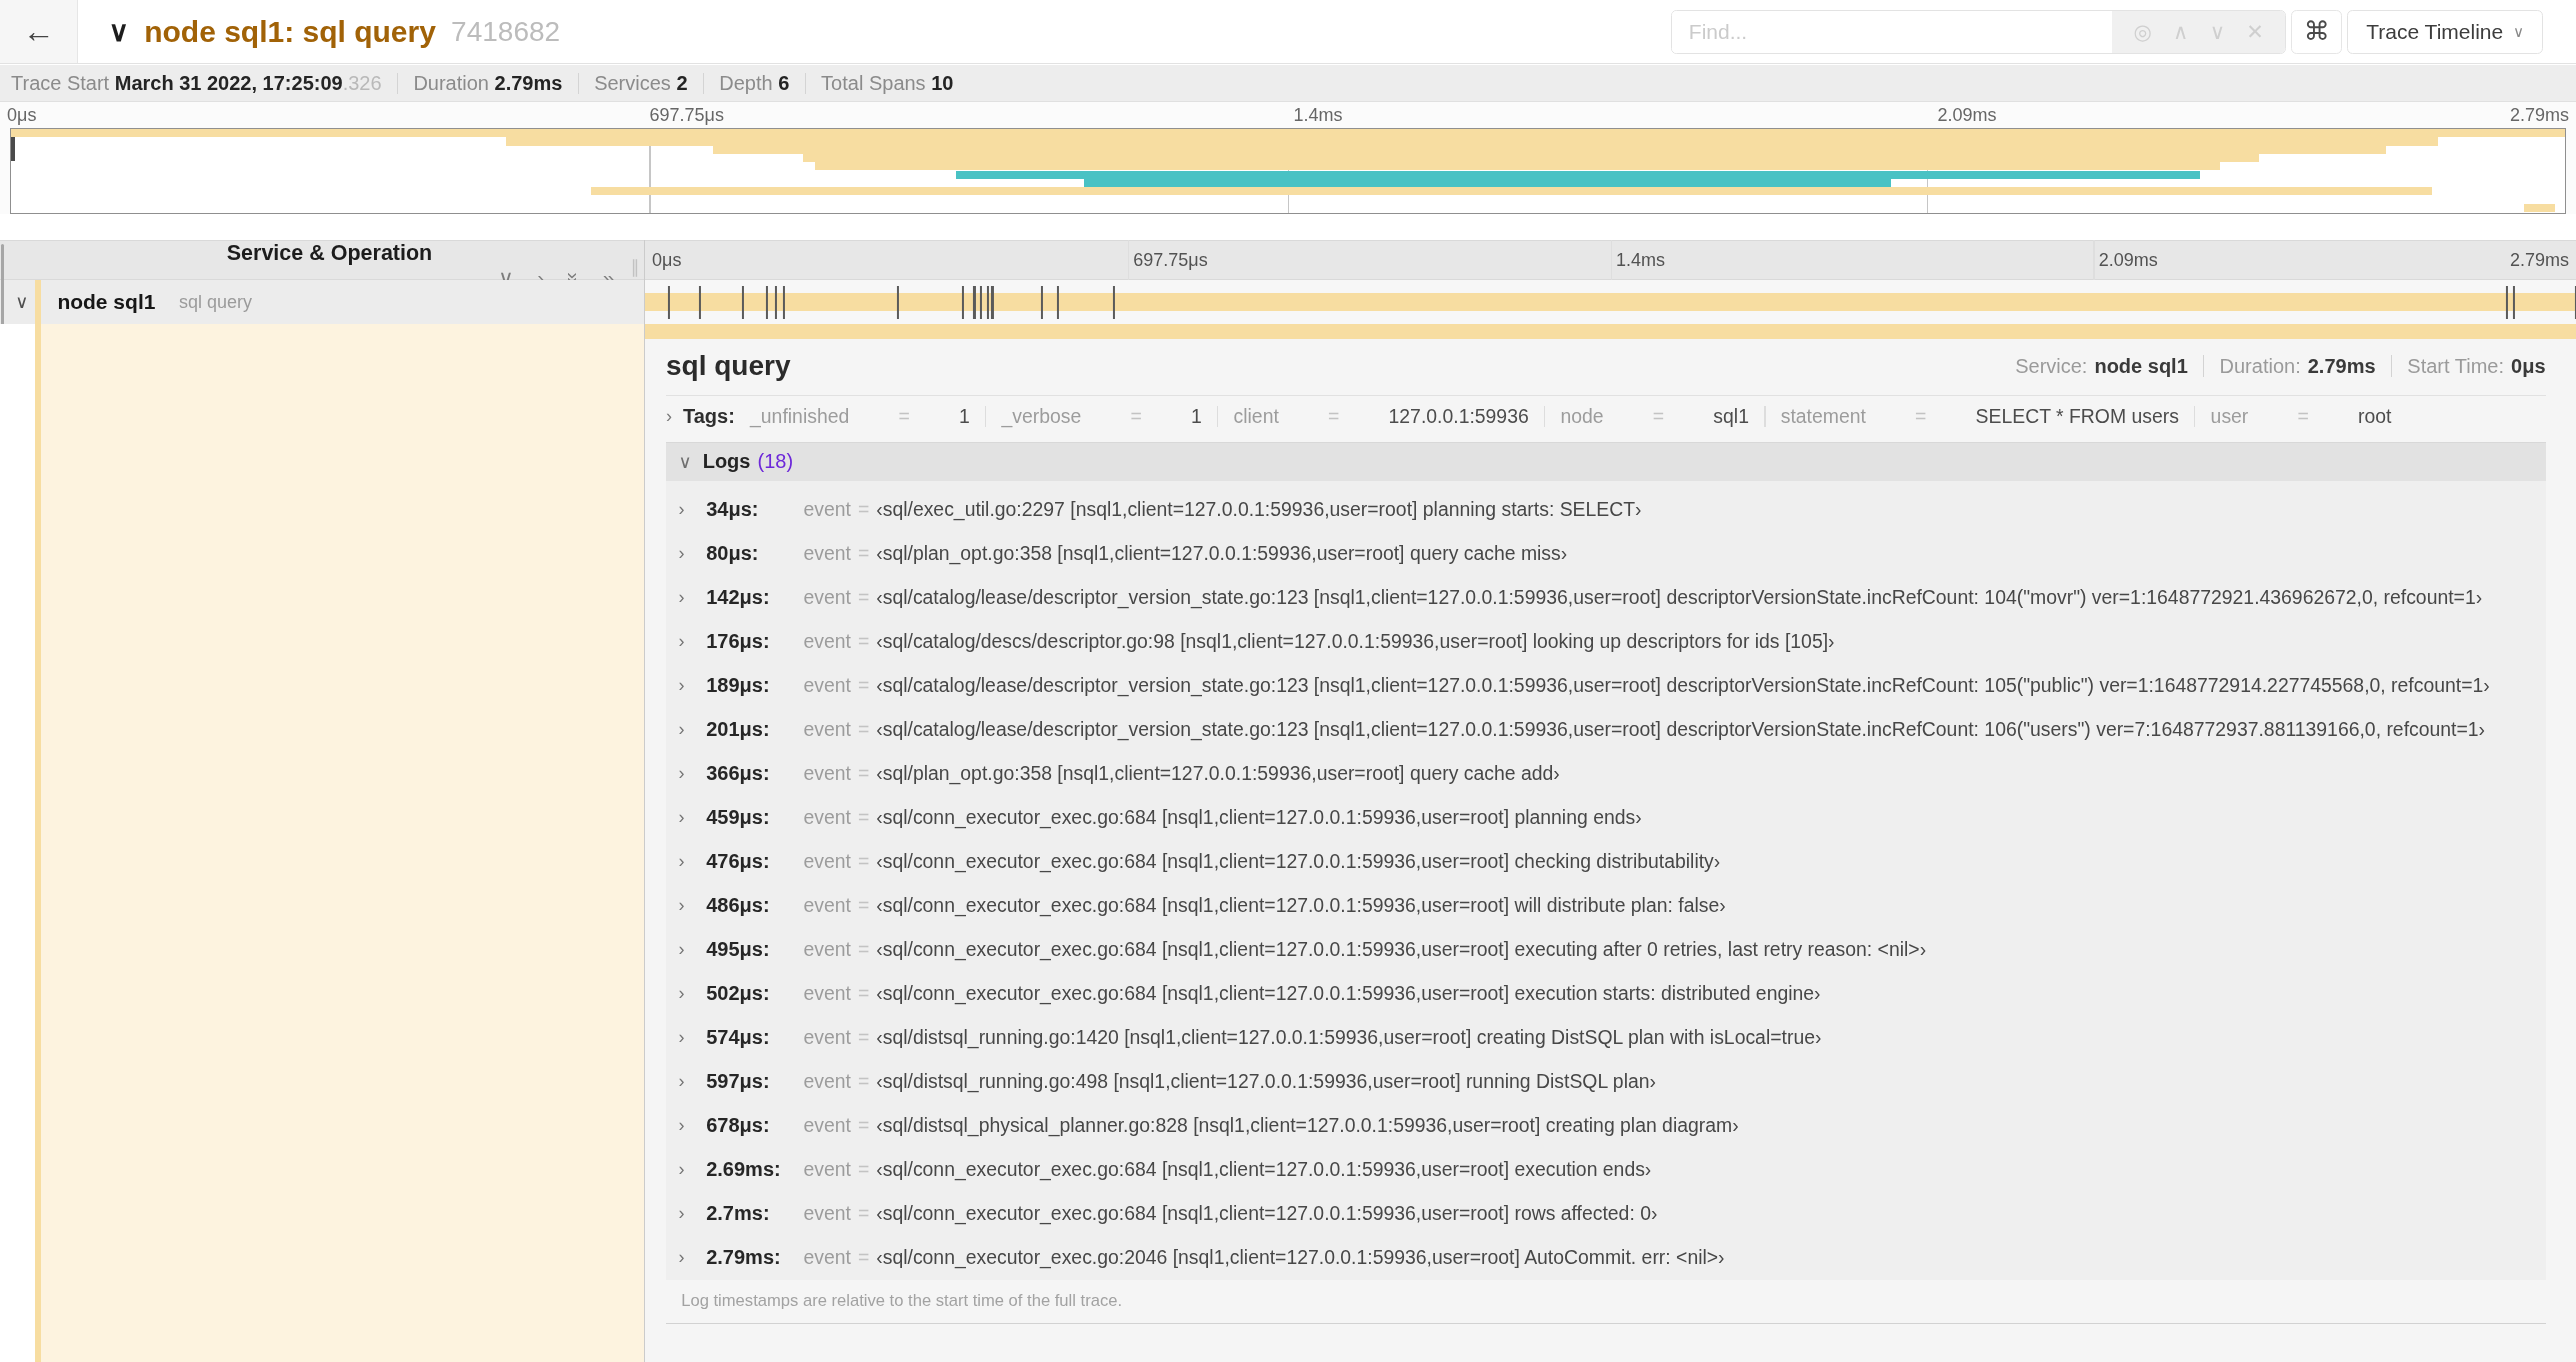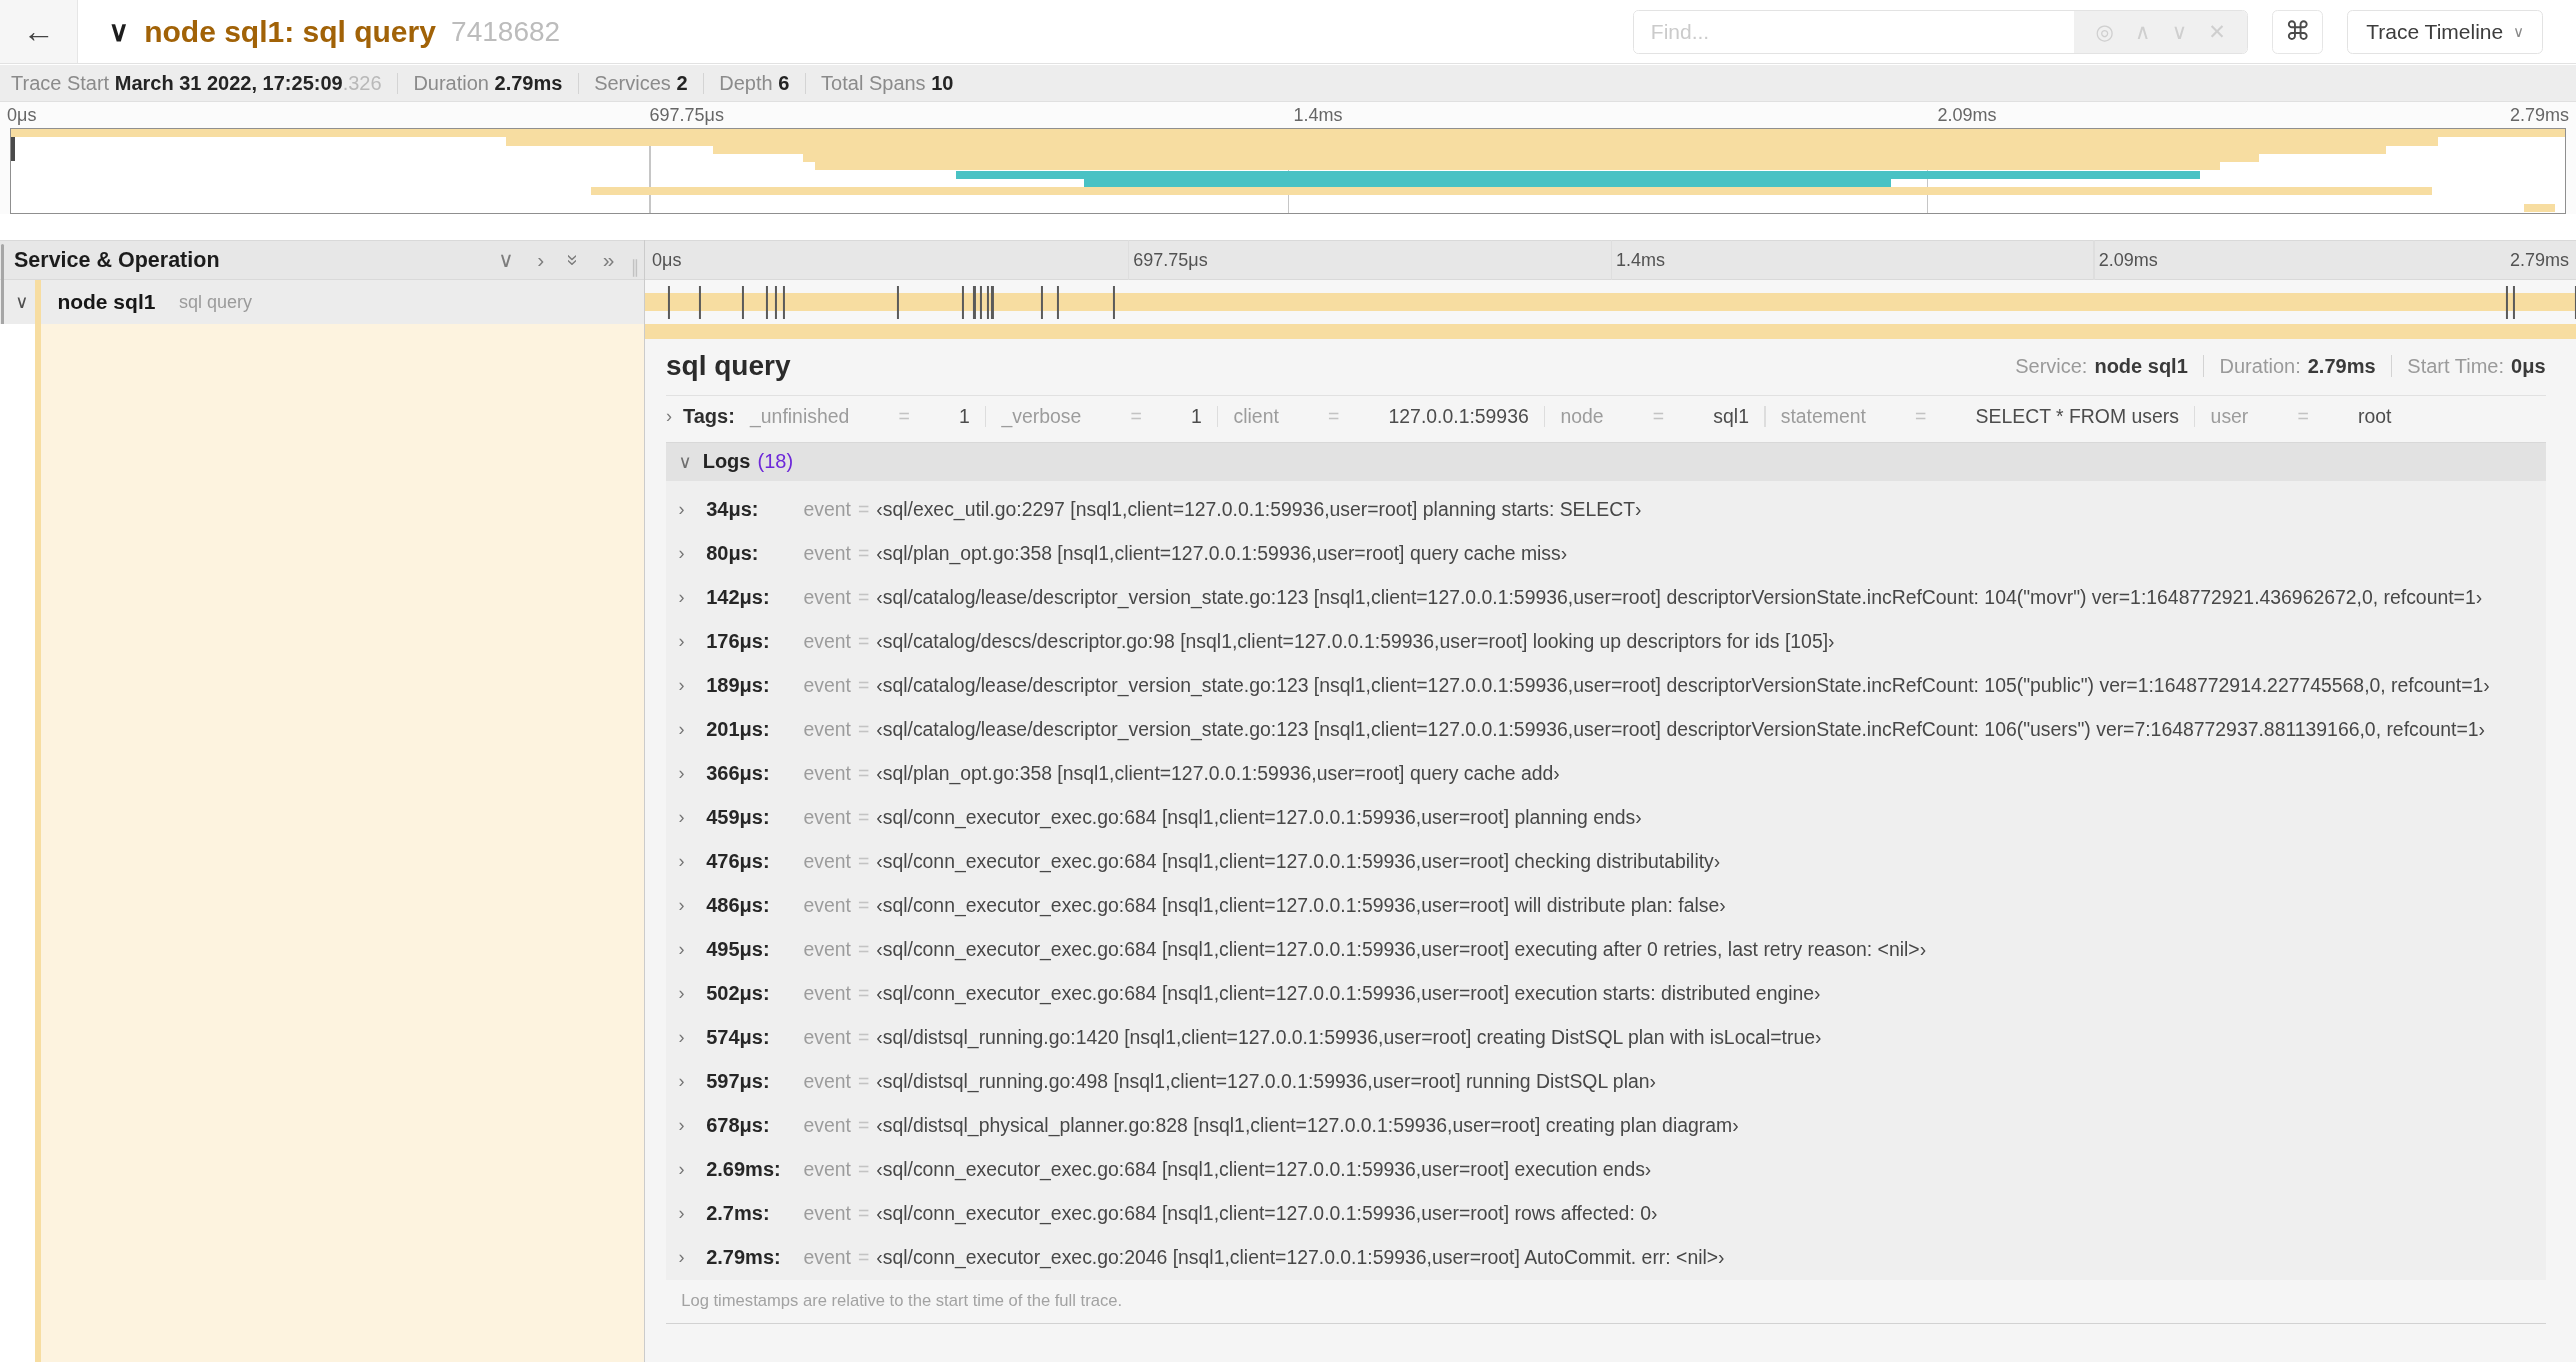--- a/index.html
+++ b/index.html
@@ -9,21 +9,21 @@
 
   
   .header { position:absolute; top:0; left:0; width:100%; height:64px; background:#fff;
             border-bottom:1.4px solid #e2e2e2; display:flex; align-items:center; }
   .back-btn { width:78px; height:100%; background:#f6f6f6; border-right:1.4px solid #e6e6e6;
               display:flex; align-items:center; justify-content:center; font-size:32px; color:#444; cursor:pointer; }
   .title-wrap { display:flex; align-items:center; margin-left:30.5px; gap:15.2px; }
   .title-chevron { font-size:28px; font-weight:700; color:#1d1d1d; }
   .page-title { font-size:30px; font-weight:700; color:#a16207; }
   .trace-id { font-size:28px; color:#bcbcbc; font-weight:400; }
-  .header-right { margin-left:auto; display:flex; align-items:center; gap:24px; margin-right:33px; }
+  .header-right { margin-left:auto; display:flex; align-items:center; gap:5px; margin-right:33px; }
   .find-group { display:flex; height:44px; border:1.4px solid #e3e3e3; border-radius:5.5px; overflow:hidden;
                 width:615px; background:#fff; }
   .find-input { flex:1; border:none; outline:none; font-size:21px; color:#444; padding:0 16.6px; background:#fff; }
   .find-input::placeholder { color:#cbcbcb; }
   .find-controls { width:173px; background:#f0f0f0; display:flex; align-items:center;
                    justify-content:space-evenly; color:#cfcfcf; font-size:21px; }
   .find-controls span { cursor:pointer; }
   .kbd-btn { width:51px; height:44px; border:1.4px solid #e6e6e6; border-radius:5.5px; background:#fff;
              display:flex; align-items:center; justify-content:center; font-size:26px; color:#4a4a4a; cursor:pointer; }
   .view-btn { height:44px; border:1.4px solid #e3e3e3; border-radius:5.5px; background:#fff; display:flex;
@@ -44,21 +44,21 @@
   .mm-labels span { position:absolute; top:2.8px; }
   .mm-canvas { position:absolute; left:9.7px; right:9.7px; top:26px; bottom:0; background:#fff;
                border:1.4px solid #8f8f8f; overflow:hidden; cursor:col-resize; }
   .mm-grid { position:absolute; top:0; bottom:0; width:1.4px; background:#c6c6c6; }
   .mm-bar { position:absolute; height:8.3px; }
   .mm-handle { position:absolute; left:0; top:0; width:4.8px; height:32px; background:#4a4a4a; }
 
   
   .cols-header { position:absolute; top:240px; left:0; width:100%; height:40px; background:#e7e7e7;
                  border-top:1.4px solid #d9d9d9; border-bottom:1.4px solid #d9d9d9; display:flex; }
-  .col-left { width:645px; display:flex; align-items:center; position:relative; }
+  .col-left { width:645px; display:flex; align-items:center; position:relative;flex-direction:column; }
   .col-left-title { font-size:21.5px; font-weight:700; color:#1c1c1c; margin-left:14px; }
   .col-left-icons { margin-left:auto; display:flex; gap:23.5px; margin-right:30.5px; color:#7d7d7d; font-size:21px; }
   .col-left-icons span { cursor:pointer; }
   .rot90 { display:inline-block; transform:rotate(90deg); }
   .resize-handle { position:absolute; right:5.5px; bottom:1.4px; color:#c2c2c2; font-size:18px; cursor:ew-resize; }
   .col-right { flex:1; position:relative; font-size:18px; color:#525252; }
   .col-right span { position:absolute; top:50%; transform:translateY(-50%); }
 
   .col-divider { position:absolute; left:644px; top:240px; bottom:0; width:1.4px; background:#cbcbcb; }
   .grid-overlay { position:absolute; top:240px; left:645px; right:0; height:84px; pointer-events:none; }

